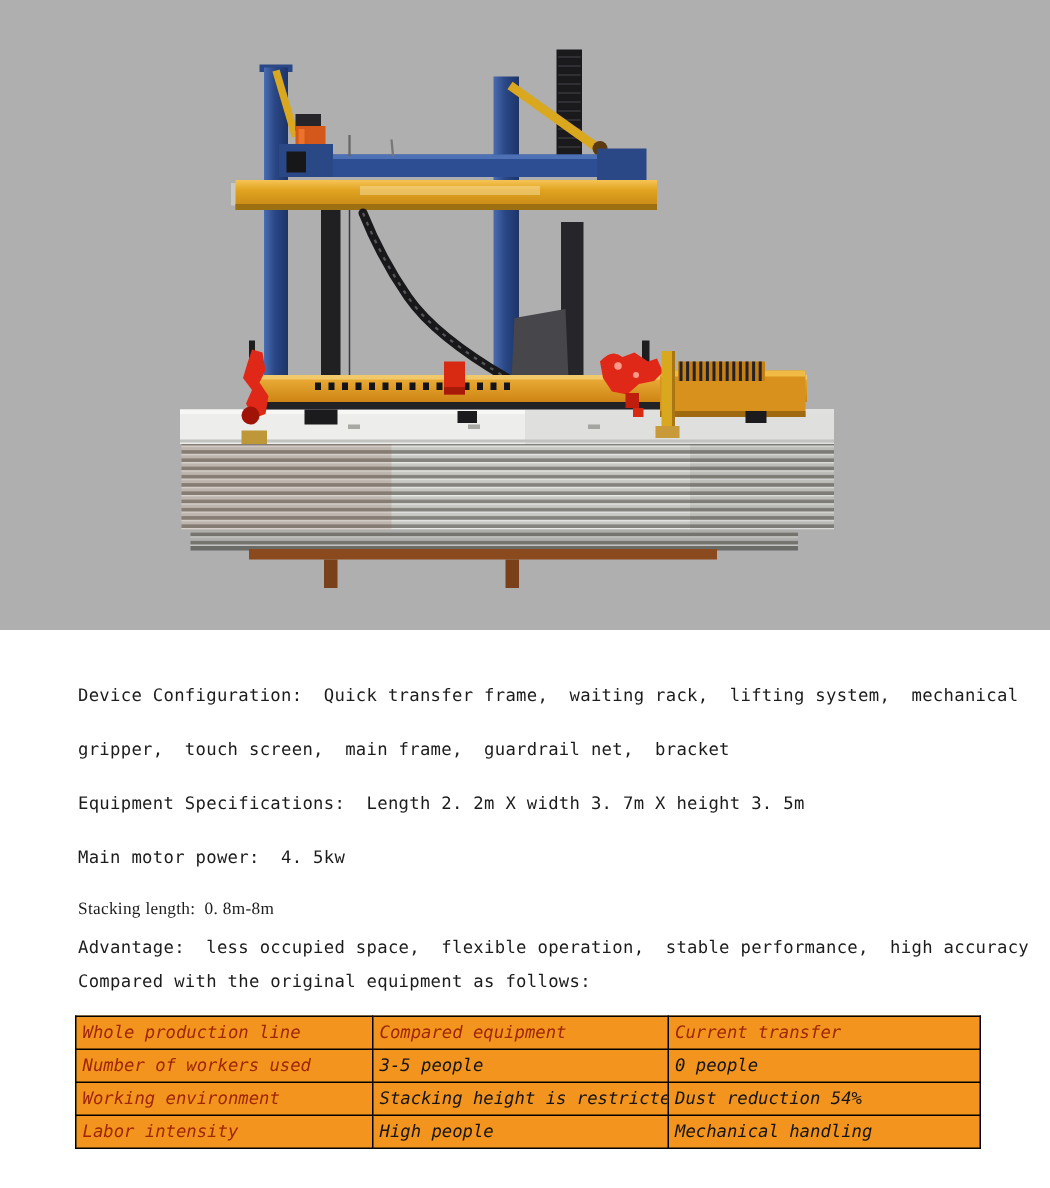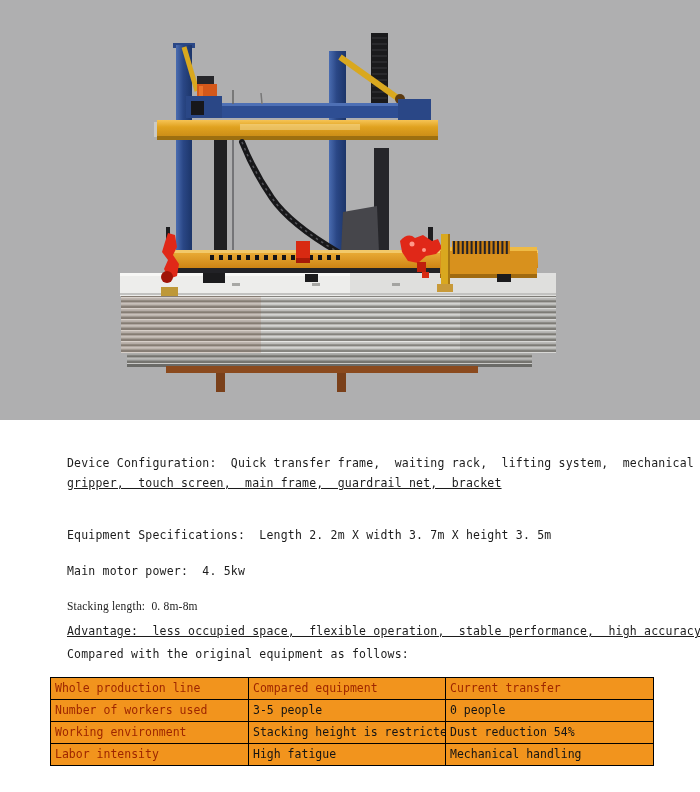--- a/index.html
+++ b/index.html
@@ -5,27 +5,27 @@
   html,body{margin:0;padding:0;}
   body{
     width:700px;height:792px;position:relative;background:#FFFFFF;
     font-family:"DejaVu Sans Mono","Liberation Mono",monospace;
     color:#1c1c1c;overflow:hidden;
   }
   .photo{position:absolute;left:0;top:0;width:700px;height:420px;background:#AFAFB0;}
   .photo svg{display:block;width:700px;height:420px;}
   .dline{
     position:absolute;left:52px;font-size:11.5px;line-height:14px;
-    white-space:pre;letter-spacing:0.2px;color:#1c1c1c;margin-left:15px;
-  }
-  .t1{top:456px;} .t2{top:476px;text-decoration:underline;} .t3{top:528px;} .t4{top:564px;}
-  .t5{top:599px;font-family:Liberation Serif, serif;} .t6{top:624px;text-decoration:underline;} .t7{top:647px;}
+    white-space:pre;letter-spacing:0.2px;color:#1c1c1c;
+  }
+  .t1{top:456px;} .t2{top:492px;} .t3{top:528px;} .t4{top:564px;}
+  .t5{top:599px;font-family:Liberation Serif, serif;} .t6{top:624px;} .t7{top:647px;}
   table.cmp{
     position:absolute;left:50px;top:677px;width:603px;
-    border-collapse:collapse;table-layout:fixed;background:#F2941D;
+    border-collapse:collapse;table-layout:fixed;background:#F2941D;font-style:italic;
   }
   table.cmp td{
     border:1px solid #000;height:17px;padding:2px 3px 2px 4px;
     font-size:11.5px;line-height:13px;color:#141414;white-space:pre;
     overflow:hidden;
   }
   table.cmp td.emph{color:#9E2600;}
   col.c1{width:198px;} col.c2{width:197px;} col.c3{width:208px;}
 </style>
 </head>
@@ -232,17 +232,17 @@
       <td>3-5 people</td>
       <td>0 people</td>
     </tr>
     <tr>
       <td class="emph">Working environment</td>
       <td>Stacking height is restricted</td>
       <td>Dust reduction 54%</td>
     </tr>
     <tr>
       <td class="emph">Labor intensity</td>
-      <td>High fatigue</td>
+      <td>High people</td>
       <td>Mechanical handling</td>
     </tr>
   </tbody>
 </table>
 
 </body></html>

